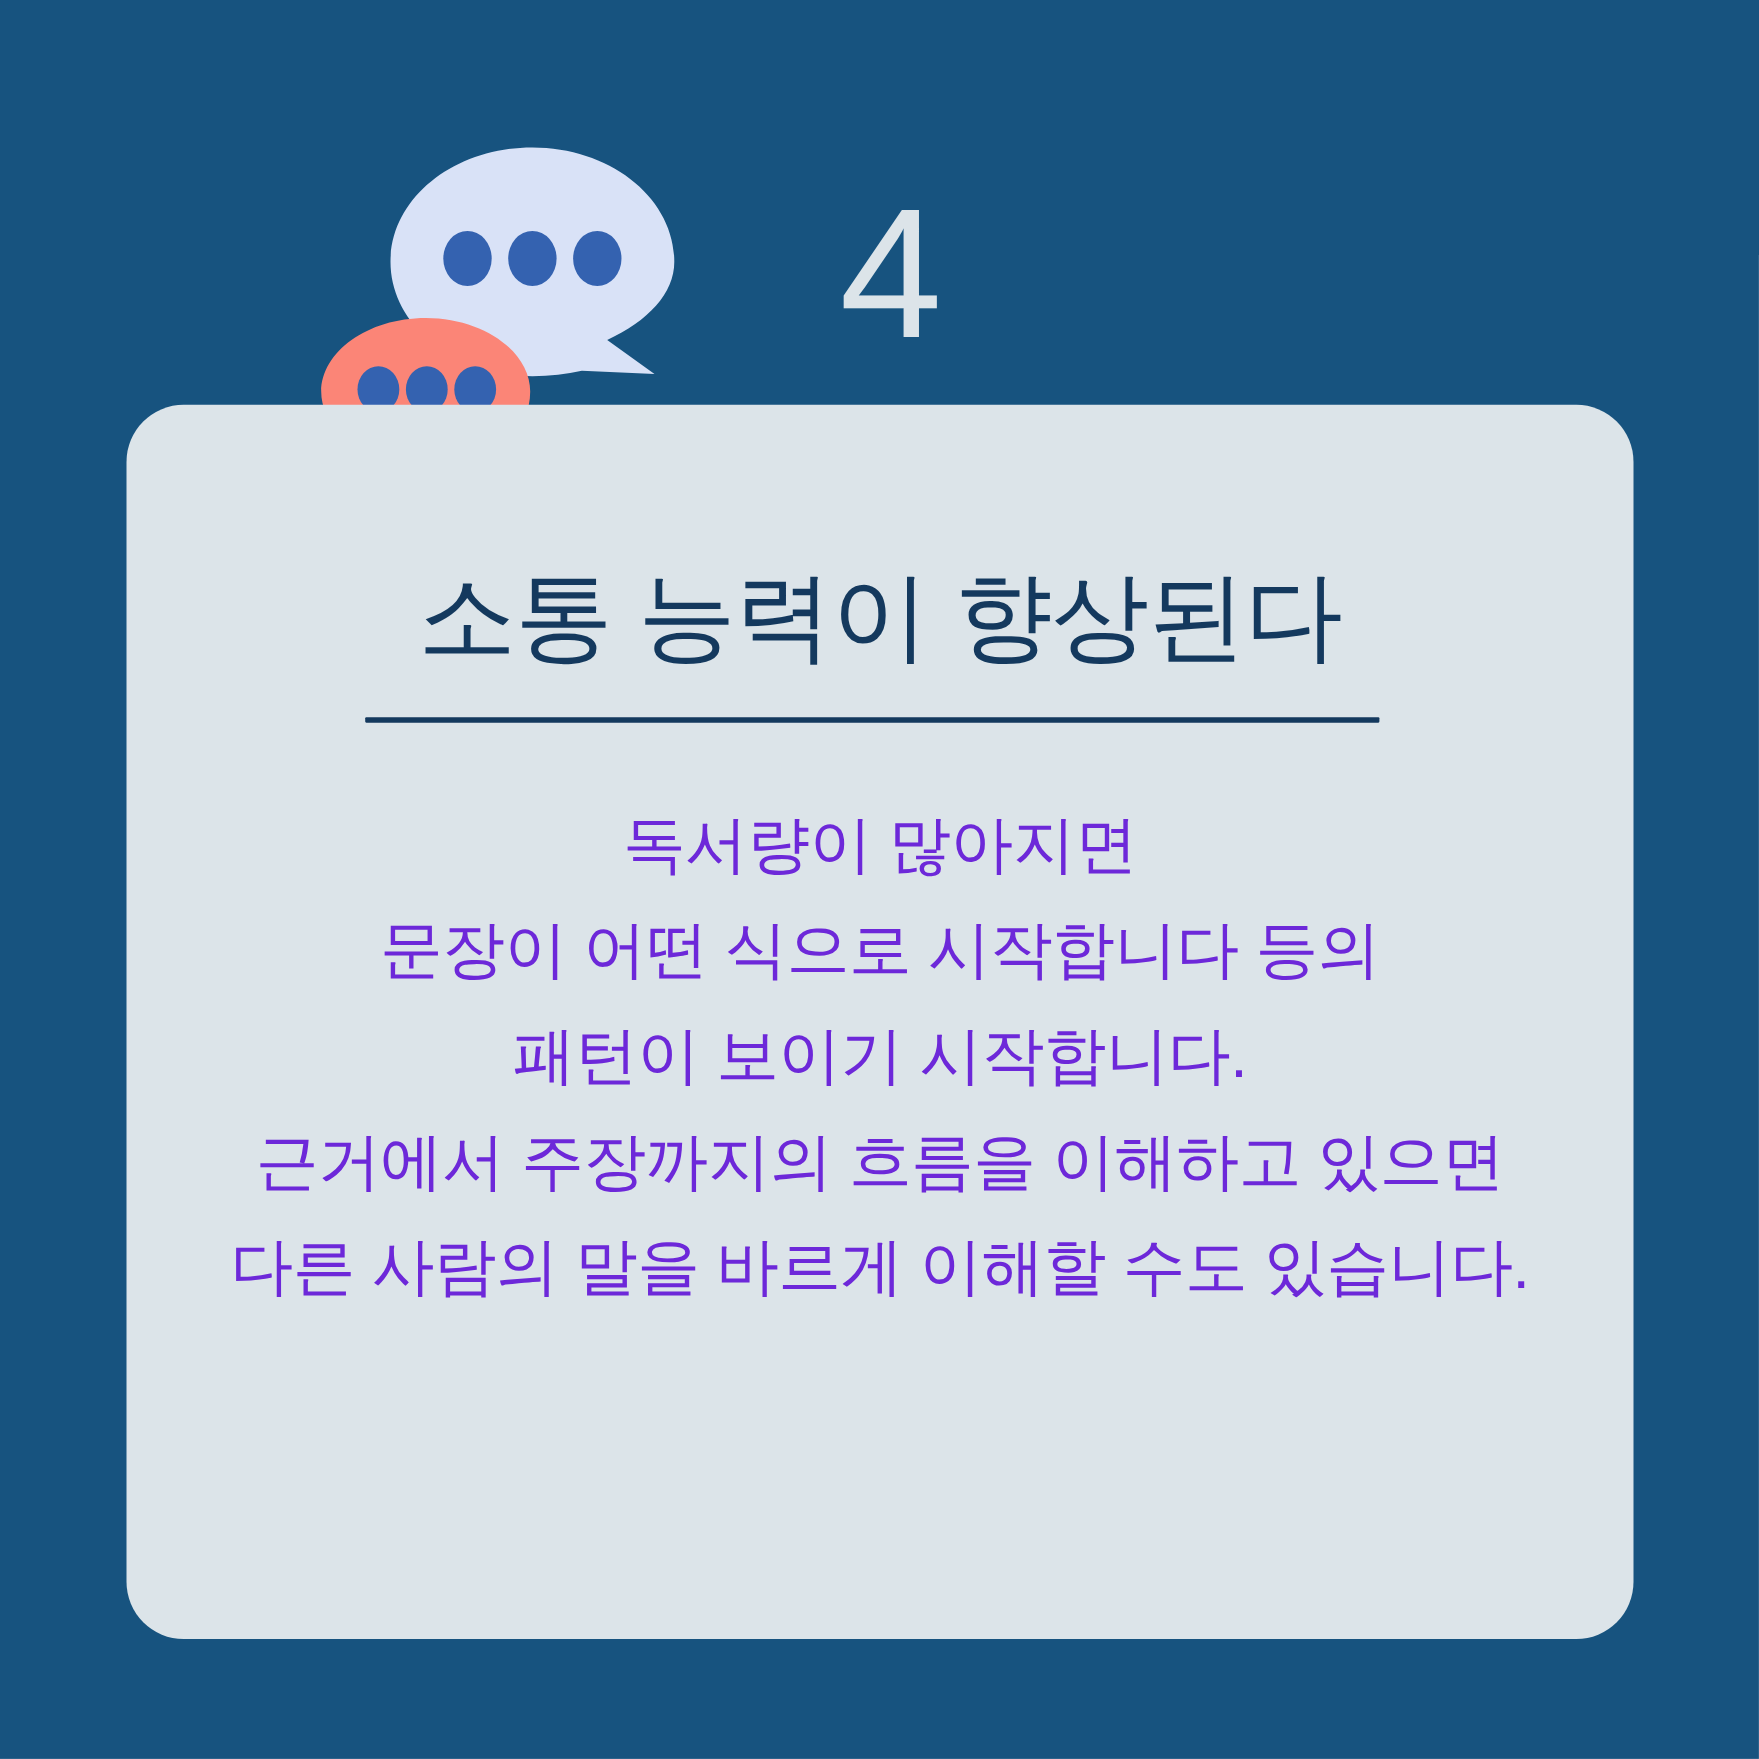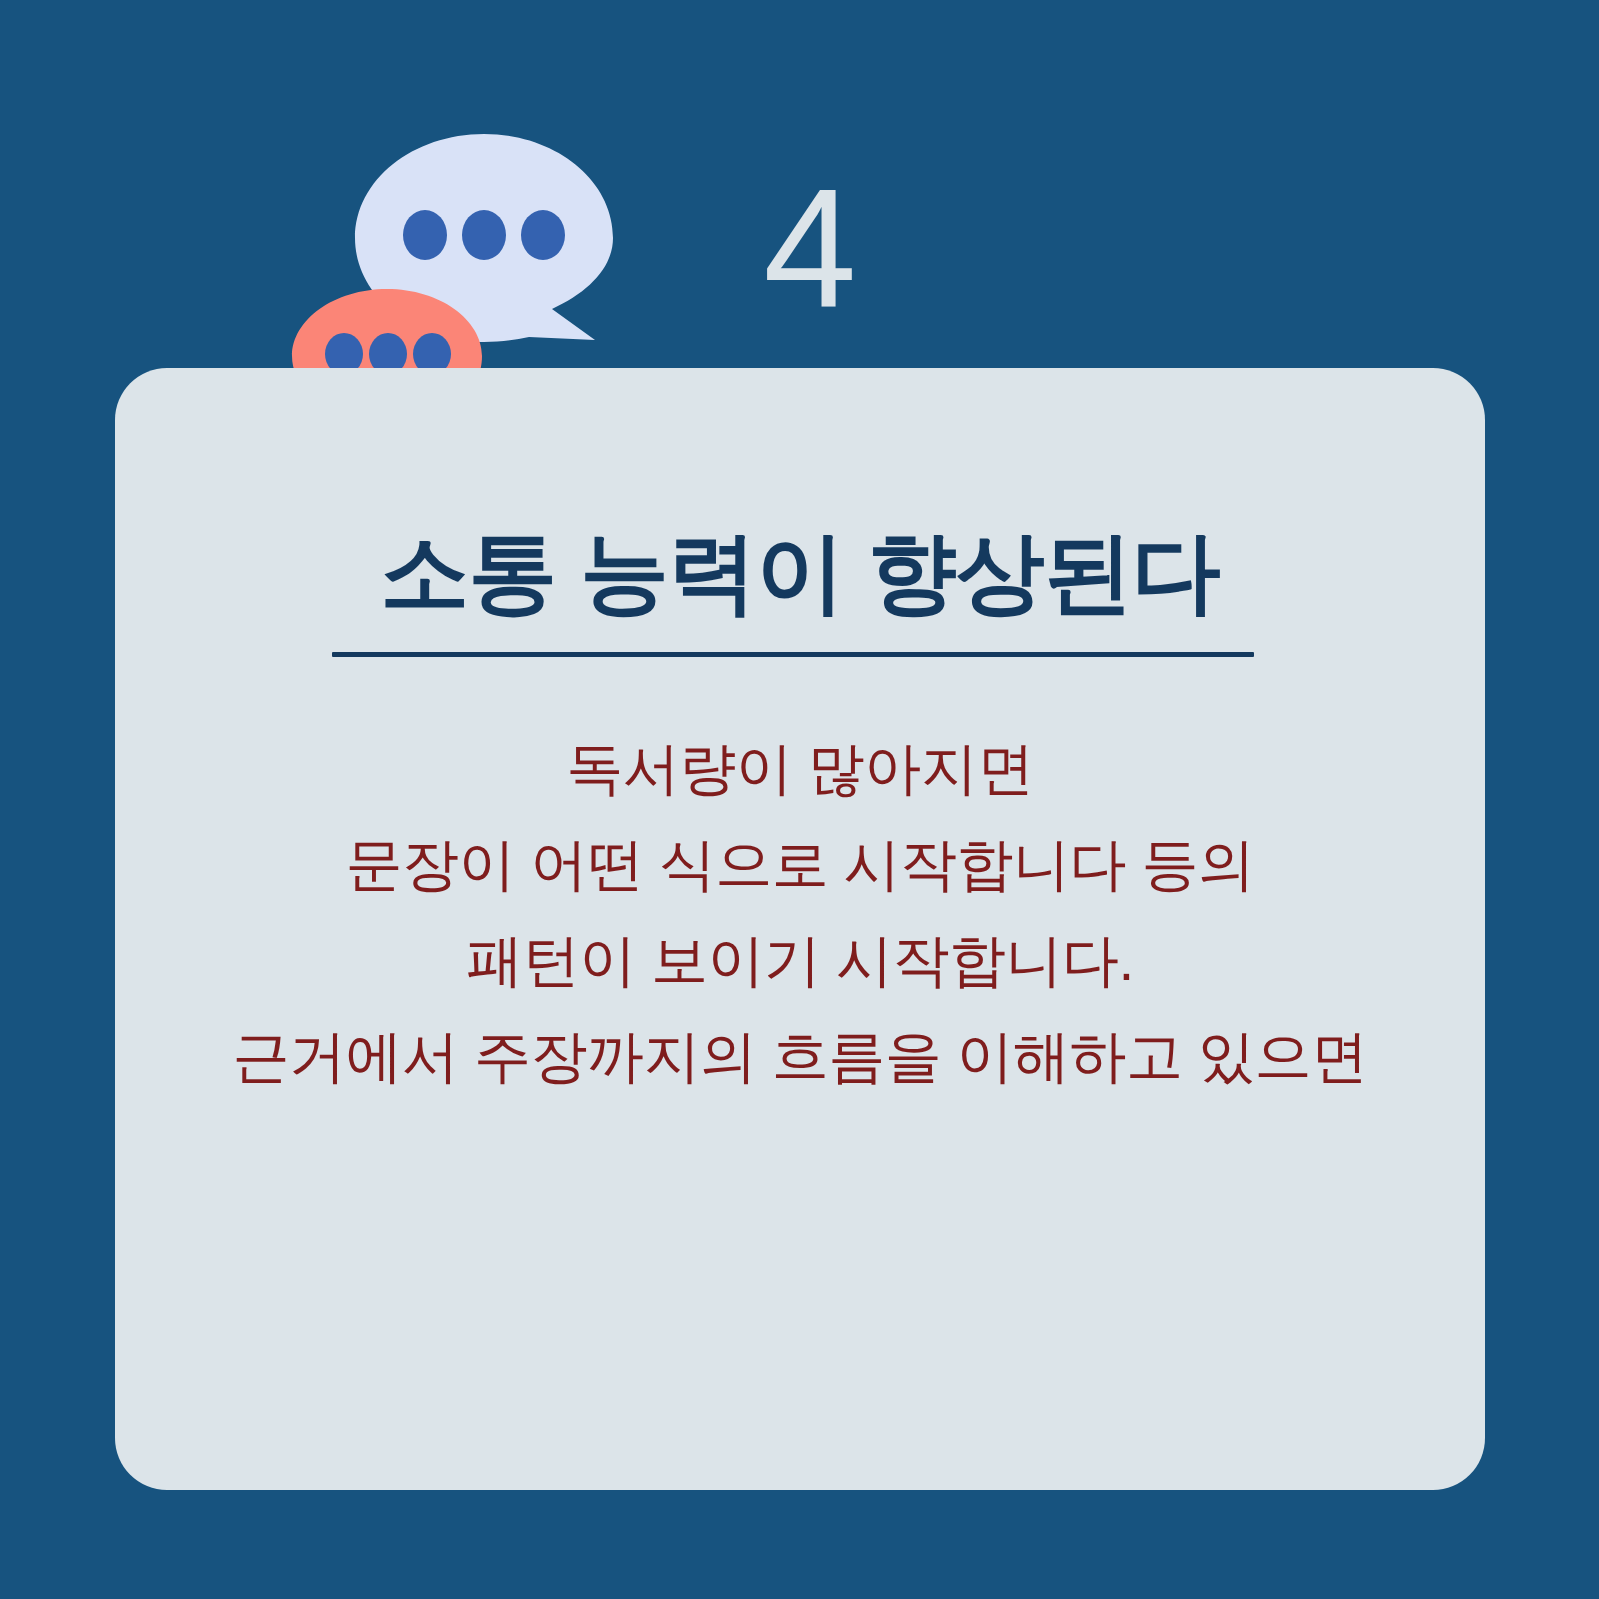--- a/index.html
+++ b/index.html
@@ -55,25 +55,25 @@
     height: 1122px;
     background: #DCE4E9;
     border-radius: 52px;
     box-sizing: border-box;
   }
 
   #card-title {
     position: absolute;
     left: 0;
     right: 0;
-    top: 156px;
+    top: 144px;
     text-align: center;
     font-size: 89px;
     line-height: 1.08;
-    font-weight: 700;
+    font-weight: 400;
     color: #14395E;
     letter-spacing: -1px;
     white-space: nowrap;
   }
 
   #title-divider {
     position: absolute;
     left: 217px;
     top: 284px;
     width: 922px;
@@ -84,21 +84,21 @@
 
   #card-body {
     position: absolute;
     left: 40px;
     right: 40px;
     top: 352px;
     text-align: center;
     font-size: 57px;
     line-height: 96px;
     font-weight: 400;
-    color: #7f1d1d;
+    color: #6d28d9;
     letter-spacing: -0.5px;
   }
   #card-body .body-line {
     display: block;
     white-space: nowrap;
   }
 </style>
 </head>
 <body>
 
@@ -141,16 +141,17 @@
 
     <div id="card-title">소통 능력이 향상된다</div>
 
     <div id="title-divider"></div>
 
     <div id="card-body">
       <span class="body-line">독서량이 많아지면</span>
       <span class="body-line">문장이 어떤 식으로 시작합니다 등의</span>
       <span class="body-line">패턴이 보이기 시작합니다.</span>
       <span class="body-line">근거에서 주장까지의 흐름을 이해하고 있으면</span>
+      <span class="body-line">다른 사람의 말을 바르게 이해할 수도 있습니다.</span>
     </div>
 
   </div>
 </div>
 
 </body></html>

